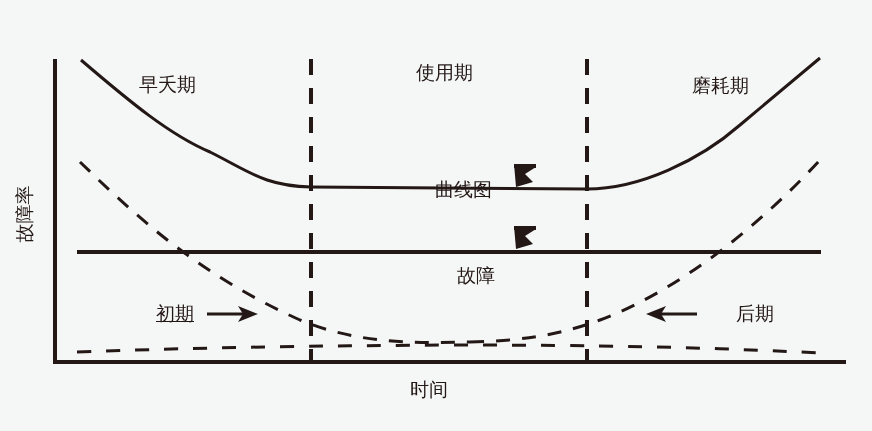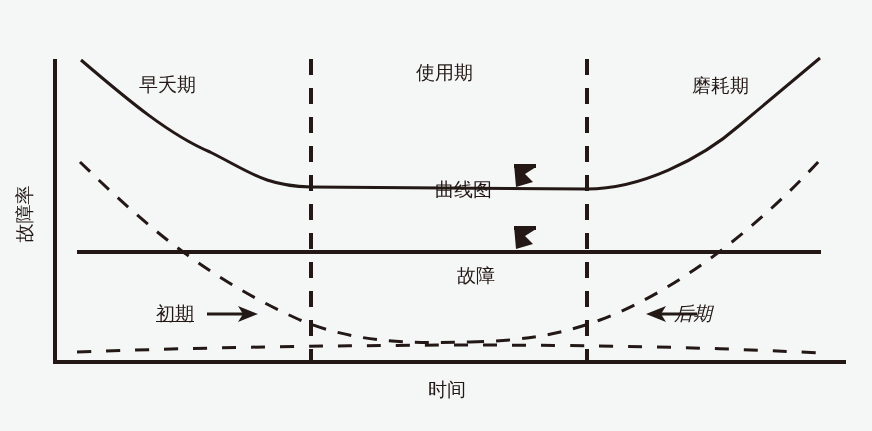--- a/index.html
+++ b/index.html
@@ -90,20 +90,20 @@
   </svg>
 
   <div class="label" style="left:139px; top:75px;">早夭期</div>
   <div class="label" style="left:416px; top:63px;">使用期</div>
   <div class="label" style="left:692px; top:76px;">磨耗期</div>
 
   <div class="label" style="left:435px; top:164px;margin-top:16px;">曲线图</div>
   <div class="label" style="left:457px; top:226px;margin-top:40px;">故障</div>
 
   <div class="label" style="left:156px; top:304px;text-decoration:underline;">初期</div>
-  <div class="label" style="left:674px; top:304px;font-style:italic;">后期</div>
+  <div class="label" style="left:736px; top:304px;">后期</div>
 
-  <div class="label" style="left:428px; top:380px;">时间</div>
+  <div class="label" style="left:410px; top:380px;">时间</div>
 
   <div class="ylabel">
     <span>故障率</span>
   </div>
 </div>
 
 </body></html>

